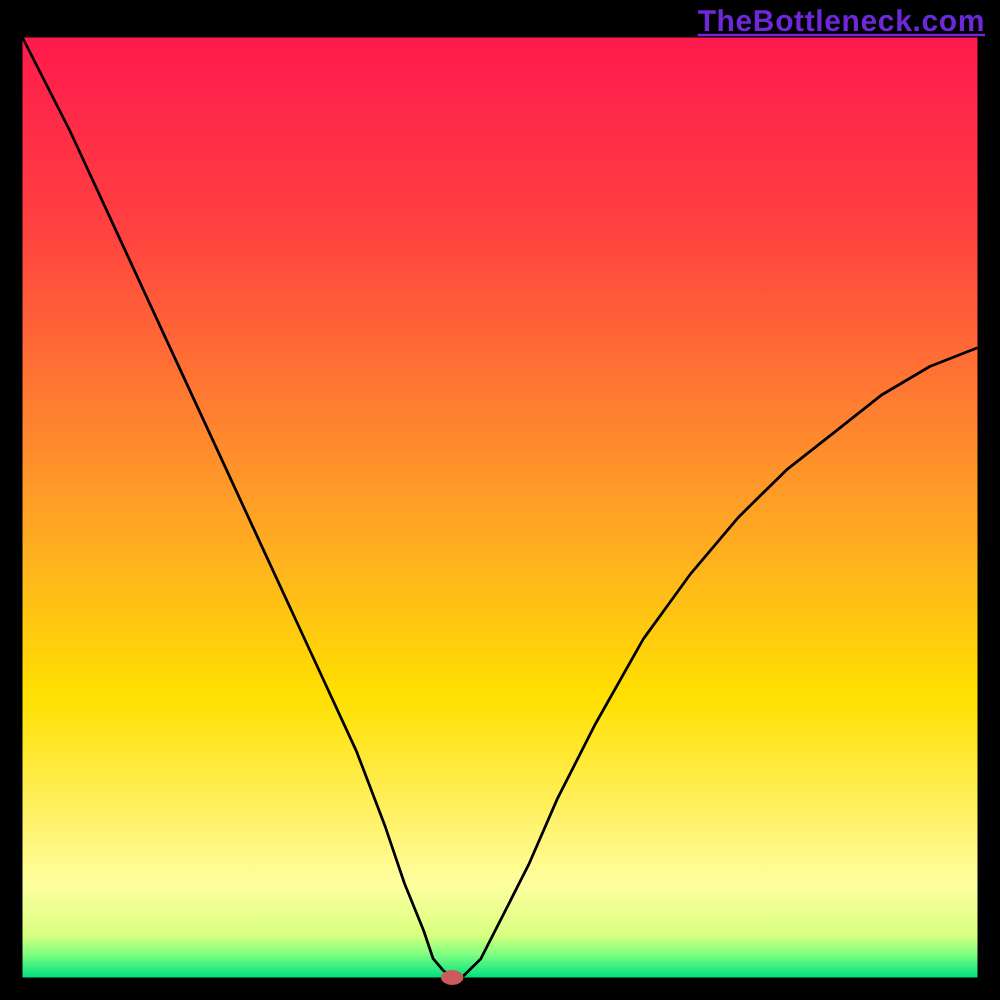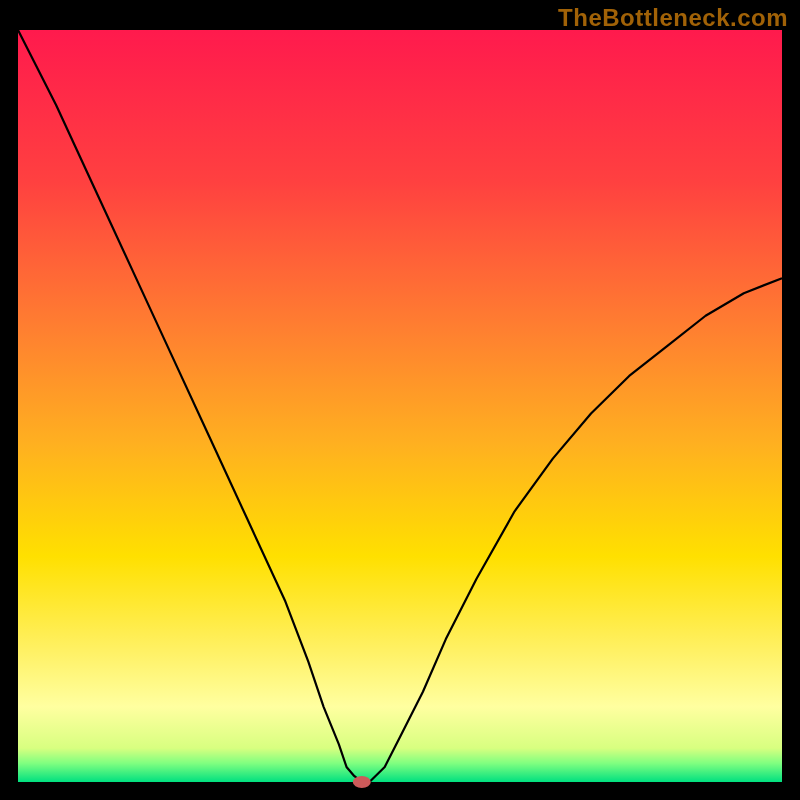--- a/index.html
+++ b/index.html
@@ -15,22 +15,23 @@
     width: 800px;
     height: 800px;
   }
   .watermark {
     position: absolute;
     top: 4px;
     right: 12px;
     font-family: Arial, Helvetica, sans-serif;
     font-size: 24px;
     font-weight: 600;
-    color: #a16207;
+    color: #6d28d9;
     letter-spacing: 0.5px;
+    text-decoration: underline;
   }
   svg {
     display: block;
   }
 </style>
 </head>
 <body>
 
 <div class="chart-container">
   <svg id="chart-svg" width="800" height="800" viewBox="0 0 800 800">

